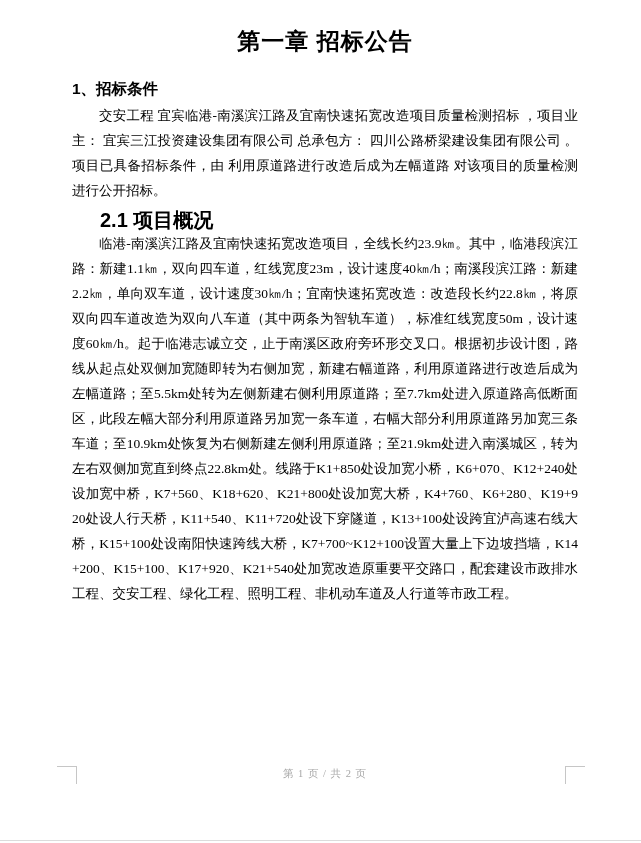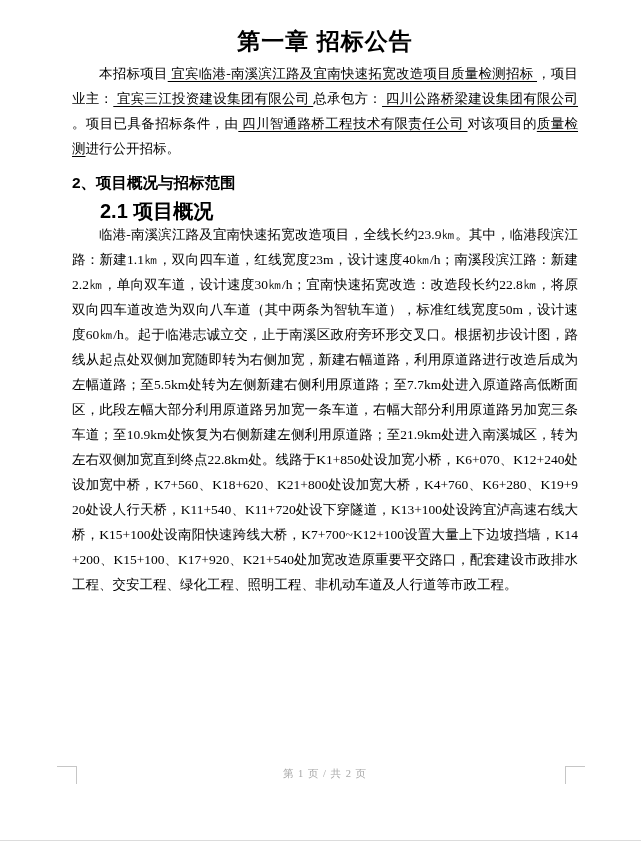--- a/index.html
+++ b/index.html
@@ -48,21 +48,21 @@
   }
   p.body-para {
     margin-top: 3px;
     font-size: 13.5px;
     line-height: 25px;
     text-align: justify;
     text-indent: 2em;
     word-break: break-all;
   }
   p.body-para.tight { margin-top: 0; }
-  .u { text-decoration: underline; text-underline-offset: 3px; }
+  .u { text-underline-offset: 3px; }
   .page-footer {
     position: absolute;
     left: 72px; top: 767px;
     width: 506px;
     text-align: center;
     font-size: 10.5px;
     color: #a6a6a6;
     letter-spacing: 1px;
   }
   .corner-mark {
@@ -87,24 +87,24 @@
   }
 </style>
 </head>
 <body>
 
 <div class="page">
   <div class="content">
 
     <h1 class="doc-title">第一章 招标公告</h1>
 
+    <h2 class="h-level1">1、招标条件</h2>
 
-    <p class="body-para"><span>本招标项目</span><span class="u"> 宜宾临港-南溪滨江路及宜南快速拓宽改造项目质量检测招标 </span><span>，项目业主：</span><span class="u"> 宜宾三江投资建设集团有限公司 </span><span>总承包方：</span><span class="u">  四川公路桥梁建设集团有限公司  </span><span>。项目已具备招标条件，由</span><span class="u"> 四川智通路桥工程技术有限责任公司 </span><span>对该项目的</span><span class="u">质量检测</span><span>进行公开招标。</span></p>
+    <p class="body-para"><span>交安工程</span><span class="u"> 宜宾临港-南溪滨江路及宜南快速拓宽改造项目质量检测招标 </span><span>，项目业主：</span><span class="u"> 宜宾三江投资建设集团有限公司 </span><span>总承包方：</span><span class="u">  四川公路桥梁建设集团有限公司  </span><span>。项目已具备招标条件，由</span><span class="u"> 利用原道路进行改造后成为左幅道路 </span><span>对该项目的</span><span class="u">质量检测</span><span>进行公开招标。</span></p>
 
-    <h2 class="h-level1" style="margin-top:11px;">2、项目概况与招标范围</h2>
 
     <h3 class="h-level2">2.1 项目概况</h3>
 
     <p class="body-para tight">临港-南溪滨江路及宜南快速拓宽改造项目，全线长约23.9㎞。其中，临港段滨江路：新建1.1㎞，双向四车道，红线宽度23m，设计速度40㎞/h；南溪段滨江路：新建2.2㎞，单向双车道，设计速度30㎞/h；宜南快速拓宽改造：改造段长约22.8㎞，将原双向四车道改造为双向八车道（其中两条为智轨车道），标准红线宽度50m，设计速度60㎞/h。起于临港志诚立交，止于南溪区政府旁环形交叉口。根据初步设计图，路线从起点处双侧加宽随即转为右侧加宽，新建右幅道路，利用原道路进行改造后成为左幅道路；至5.5km处转为左侧新建右侧利用原道路；至7.7km处进入原道路高低断面区，此段左幅大部分利用原道路另加宽一条车道，右幅大部分利用原道路另加宽三条车道；至10.9km处恢复为右侧新建左侧利用原道路；至21.9km处进入南溪城区，转为左右双侧加宽直到终点22.8km处。线路于K1+850处设加宽小桥，K6+070、K12+240处设加宽中桥，K7+560、K18+620、K21+800处设加宽大桥，K4+760、K6+280、K19+920处设人行天桥，K11+540、K11+720处设下穿隧道，K13+100处设跨宜泸高速右线大桥，K15+100处设南阳快速跨线大桥，K7+700~K12+100设置大量上下边坡挡墙，K14+200、K15+100、K17+920、K21+540处加宽改造原重要平交路口，配套建设市政排水工程、交安工程、绿化工程、照明工程、非机动车道及人行道等市政工程。</p>
 
 
 
 
   </div>
 

